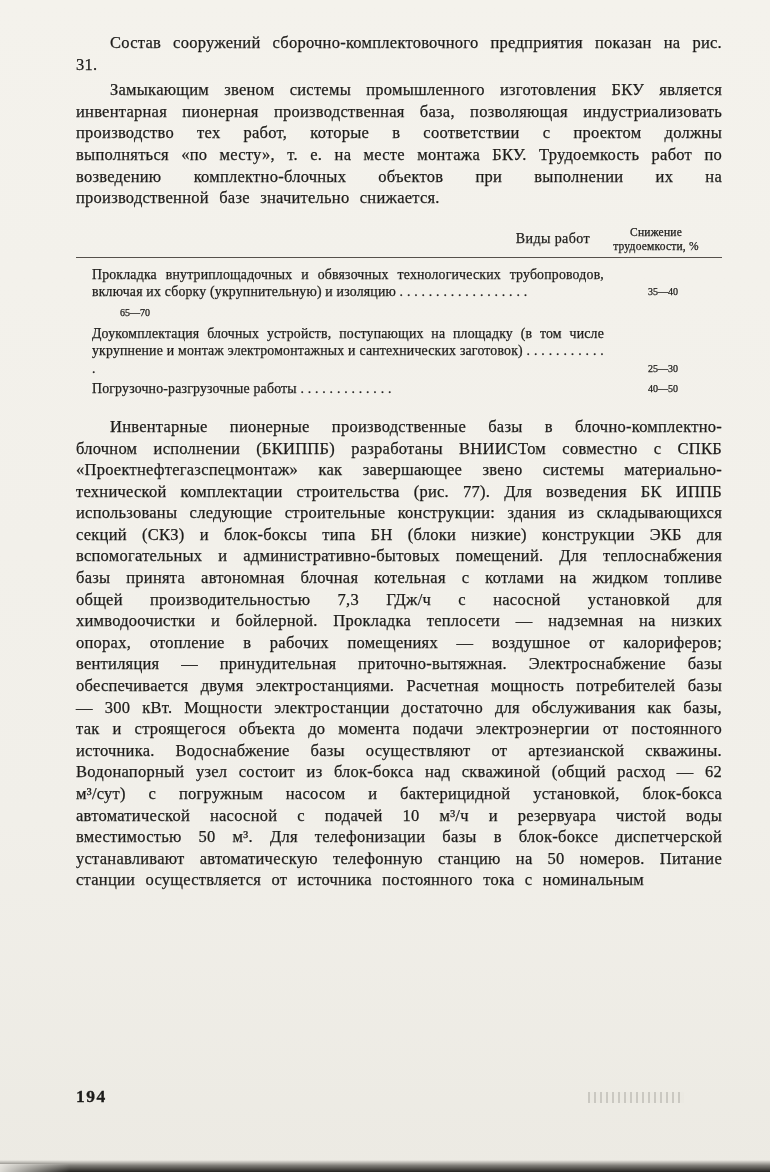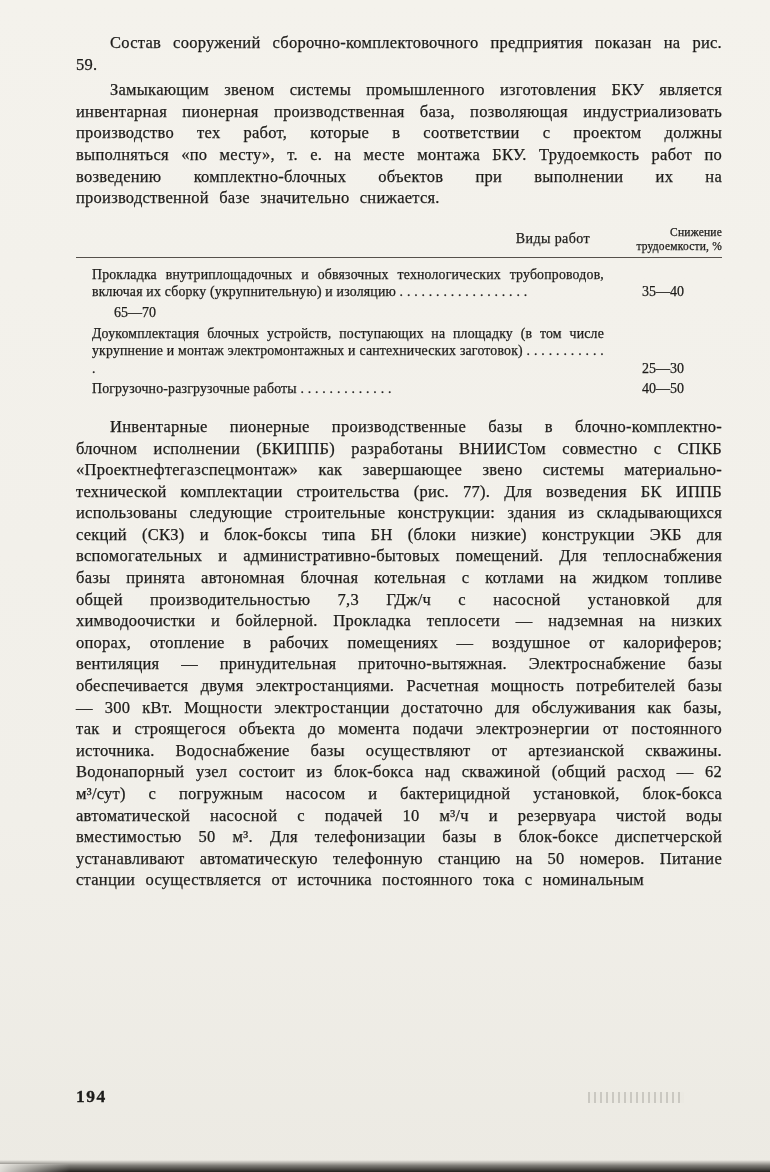--- a/index.html
+++ b/index.html
@@ -39,21 +39,21 @@
   .thead { display: flex; align-items: flex-start; margin-bottom: 4px; }
   .th-worktypes {
     flex: 1;
     text-align: right;
     font-size: 14px;
     letter-spacing: 0.4px;
     padding-top: 6px;
   }
   .th-reduction {
     width: 132px;
-    text-align: right;
+    text-align: center;
     font-size: 11.5px;
     line-height: 14px;
     letter-spacing: 0.2px;
   }
   .table-rule {
     border: none;
     border-top: 1px solid #56514b;
     margin: 2px 0 8px 0;
   }
   .trow { display: flex; margin-bottom: 3px; }
@@ -62,21 +62,21 @@
     font-size: 13.8px;
     line-height: 17.6px;
     text-align: justify;
     letter-spacing: 0.2px;
     margin-left: 16px;
   }
   .trow-value {
     width: 118px;
     text-align: center;
     align-self: flex-end;
-    font-size: 14px;
+    font-size: 10px;
     line-height: 17.6px;
     white-space: nowrap;
   }
 
   .page-number {
     position: absolute;
     left: 76px;
     top: 1086px;
     font-weight: bold;
     font-size: 17.5px;
@@ -114,21 +114,21 @@
     background: linear-gradient(90deg, rgba(240,238,232,0.9), rgba(240,238,232,0));
   }
 </style>
 </head>
 <body>
 
 <div class="page-surface"></div>
 
 <div class="text-block">
 
-  <p class="body-para">Состав сооружений сборочно-комплектовочного предприятия показан на рис. 59.</p>
+  <p class="body-para">Состав сооружений сборочно-комплектовочного предприятия показан на рис. 31.</p>
 
   <p class="body-para">Замыкающим звеном системы промышленного изготовления БКУ является инвентарная пионерная производственная база, позволяющая индустриализовать производство тех работ, которые в соответствии с проектом должны выполняться «по месту», т. е. на месте монтажа БКУ. Трудоемкость работ по возведению комплектно-блочных объектов при выполнении их на производственной базе значительно снижается.</p>
 
   <div class="labor-table">
     <div class="thead">
       <div class="th-worktypes">Виды работ</div>
       <div class="th-reduction">
         <div>Снижение</div>
         <div>трудоемкости, %</div>
       </div>

